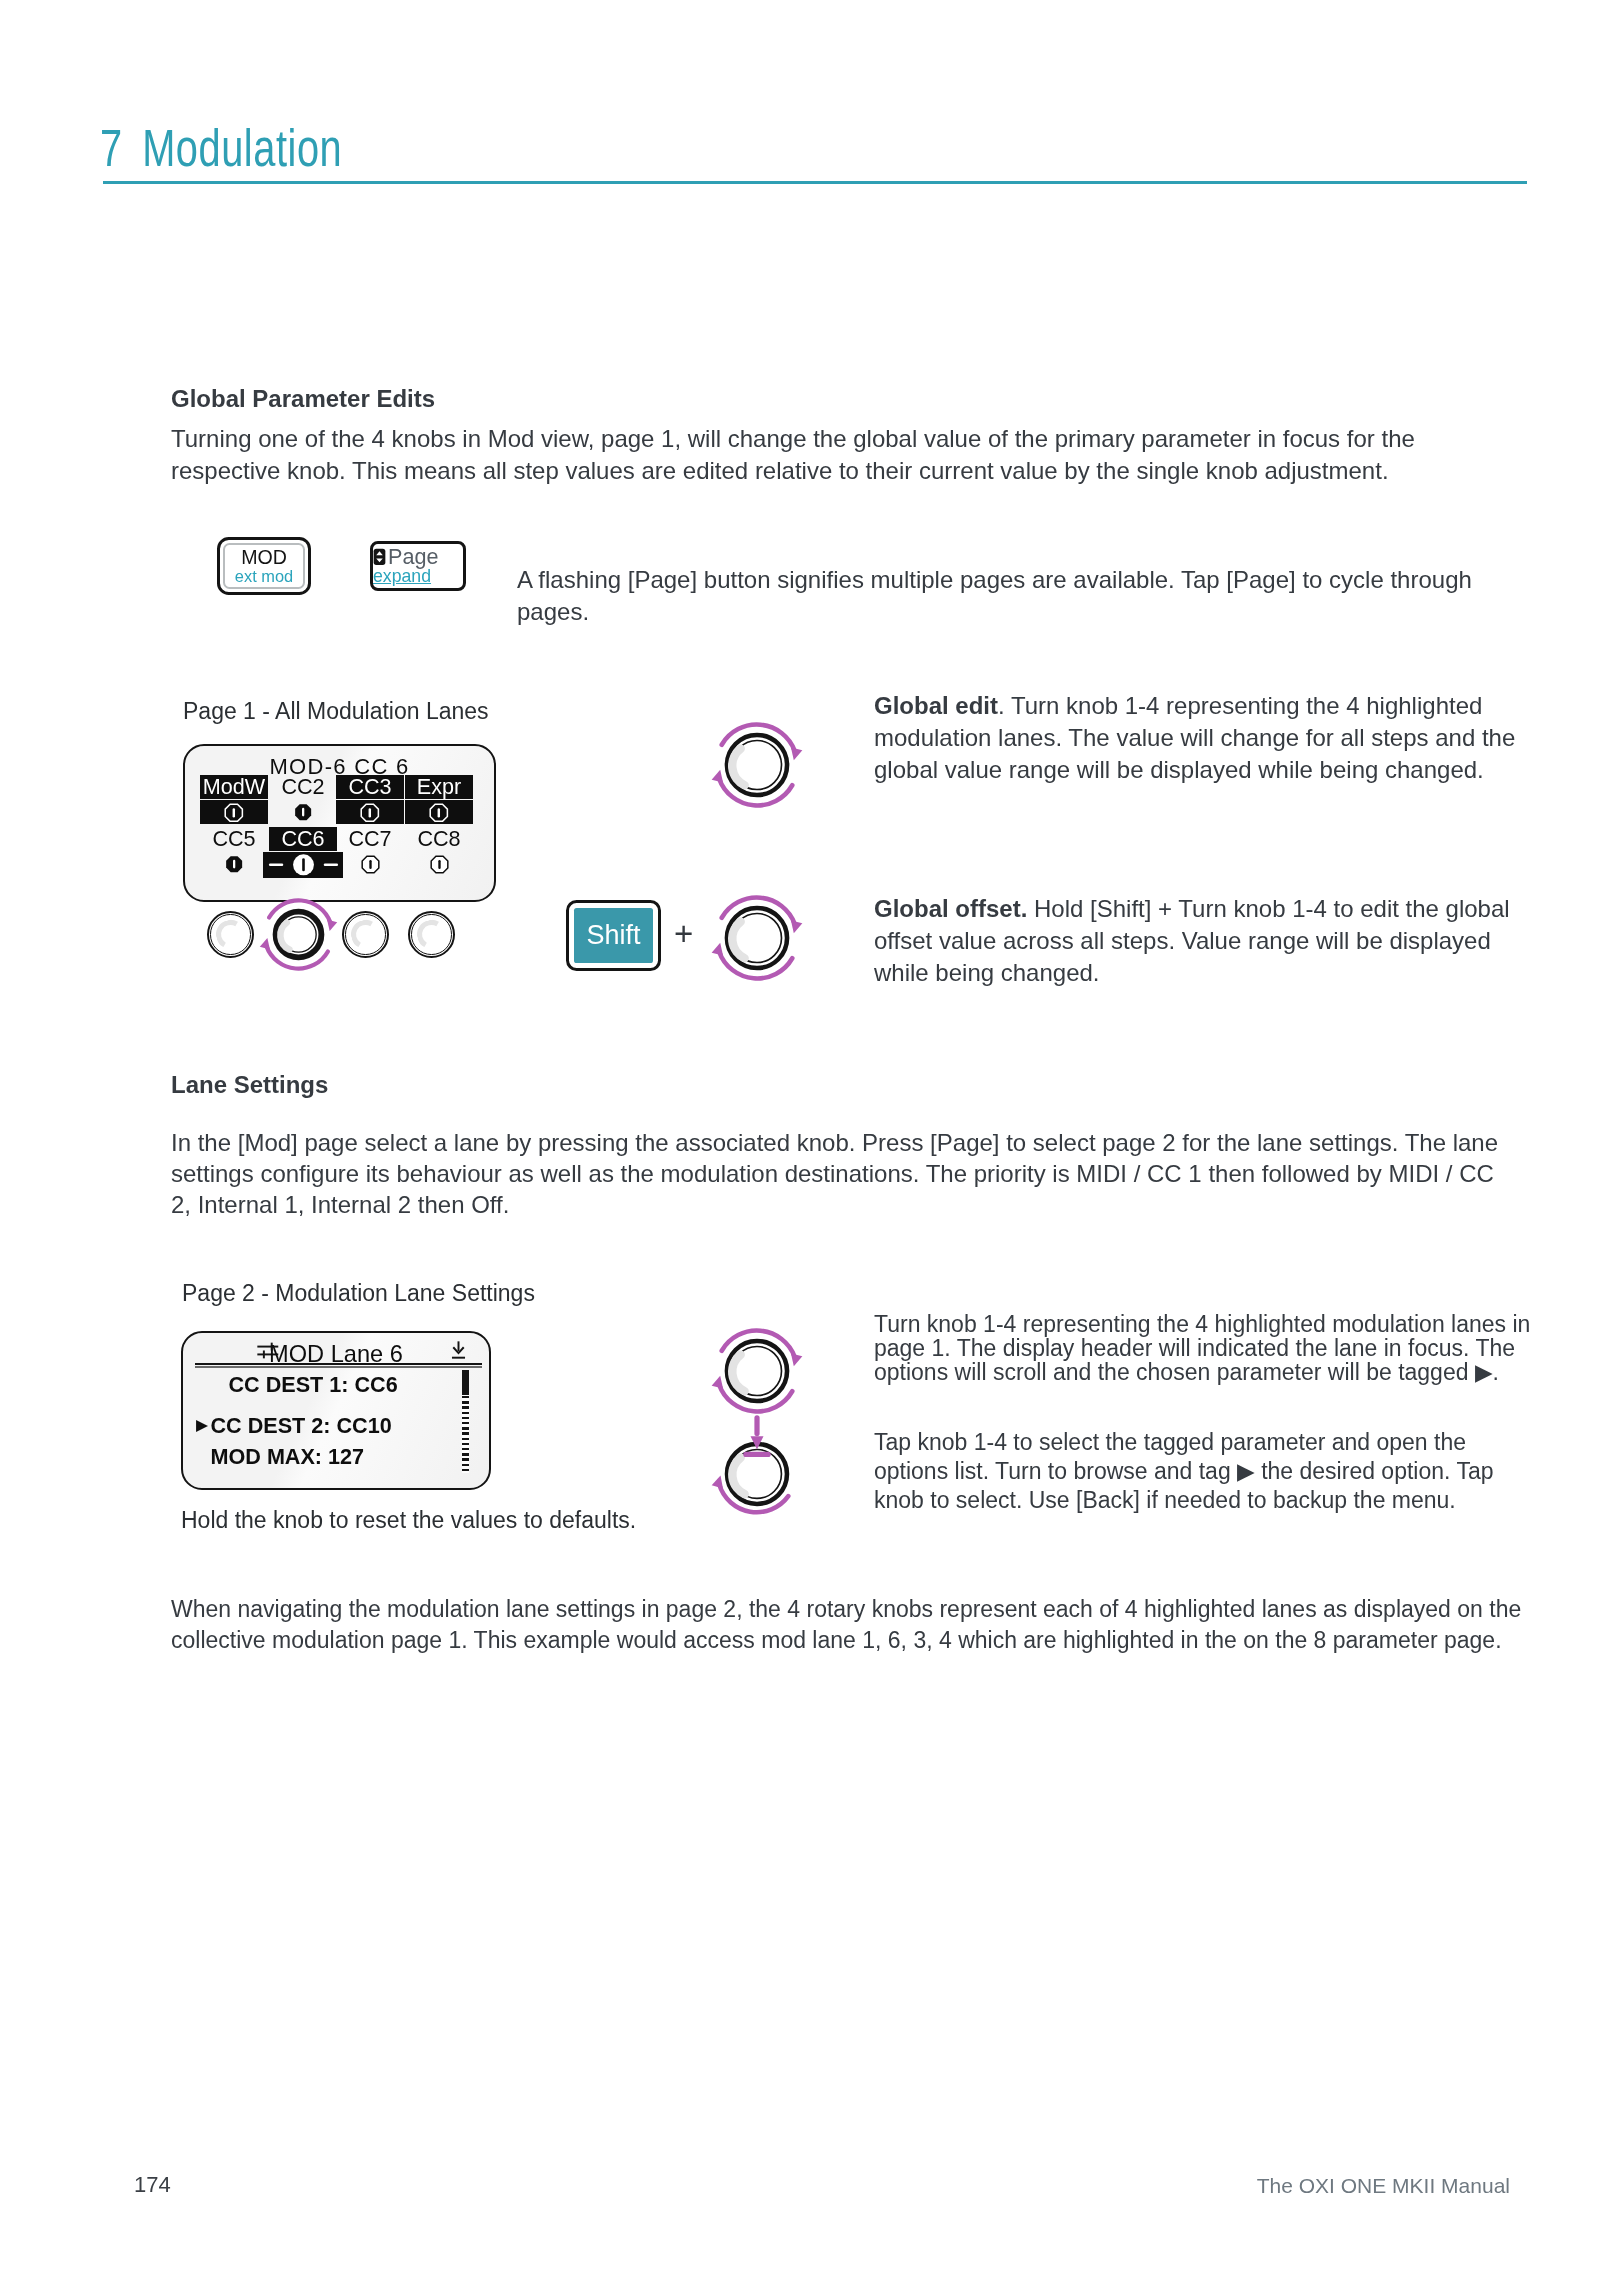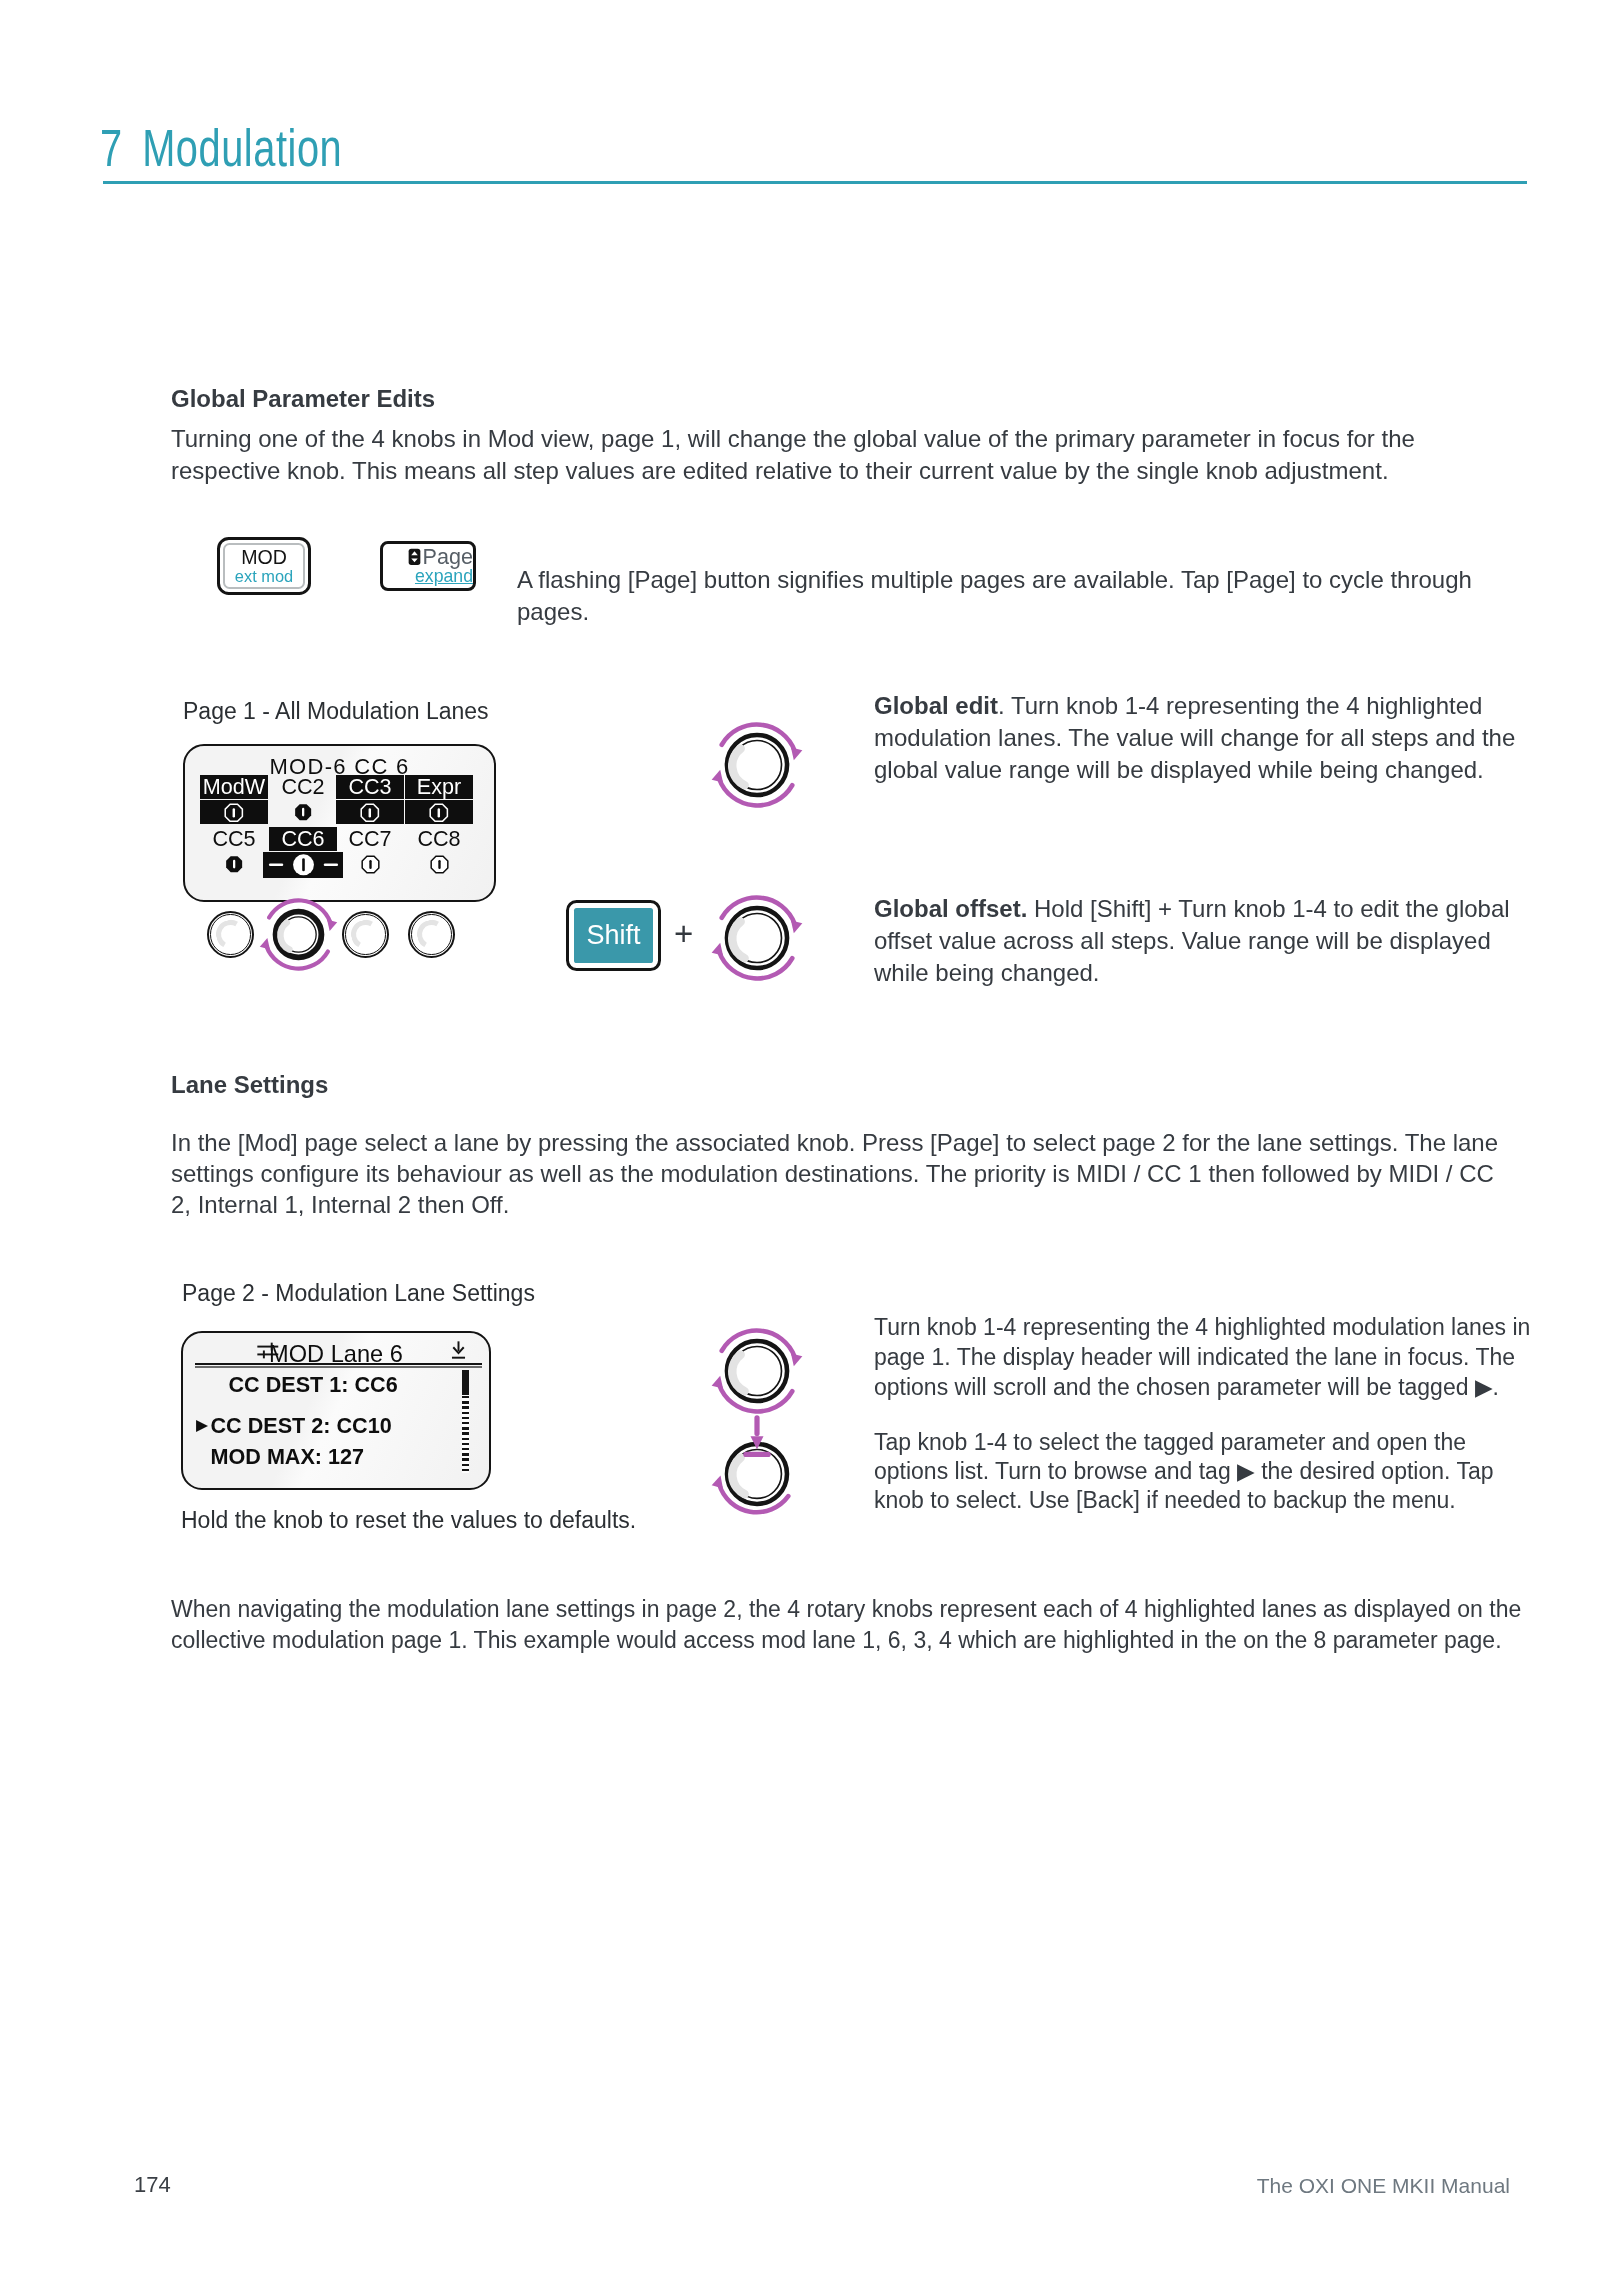--- a/index.html
+++ b/index.html
@@ -26,22 +26,22 @@
   .rich b { font-weight:bold; }
 
   
   .mod-btn { left:185px; top:537px; width:94px; height:58px; border:3.3px solid #141414; border-radius:11.8px; background:#fff;margin-left:32px; }
   .mod-btn-inner { position:absolute; inset:2.6px; border:2.6px solid #b9bdbf; border-radius:6.5px;
     display:flex; flex-direction:column; align-items:center; justify-content:center; }
   .mod-btn-label { font-size:19.6px; color:#141414; line-height:21px; }
   .mod-btn-sub { font-size:16.4px; color:#2ba4bc; line-height:17.7px; }
 
   
-  .page-btn { left:380px; top:541px; width:96px; height:50px; border:3.9px solid #141414; border-radius:7.9px;
-    background:#fff; display:flex; flex-direction:column; align-items:flex-end; justify-content:center; }
+  .page-btn { left:370px; top:541px; width:96px; height:50px; border:3.9px solid #141414; border-radius:7.9px;
+    background:#fff; display:flex; flex-direction:column; align-items:flex-start; justify-content:center; }
   .page-btn-row { display:flex; align-items:center; gap:2px; }
   .page-btn-label { font-size:21.6px; color:#565e66; line-height:21.6px; }
   .page-btn-sub { font-size:17.7px; color:#2ba4bc; line-height:19px;text-decoration:underline; }
 
   
   .shift-btn { left:566px; top:900px; width:95px; height:71px; border:3.9px solid #141414; border-radius:10.5px; background:#fff; }
   .shift-btn-inner { position:absolute; inset:4.6px; background:#3a98aa; border-radius:2.6px;
     display:flex; align-items:center; justify-content:center; }
   .shift-btn-label { color:#fff; font-size:27px; }
   .plus-sign { left:674px; top:915px; font-size:33px; color:#33383e; }
@@ -277,21 +277,21 @@
 
   <svg class="abs" style="left:711px; top:1322px;" width="92" height="98" viewBox="0 0 140 150">
     <path d="M16 44 A62 62 0 0 1 128 54" stroke="#b35ab3" stroke-width="7" fill="none" stroke-linecap="round"></path>
     <polygon points="-9,-7 9,-7 0,11" transform="translate(129,57) rotate(14)" fill="#b35ab3"></polygon>
     <path d="M124 106 A62 62 0 0 1 12 96" stroke="#b35ab3" stroke-width="7" fill="none" stroke-linecap="round"></path>
     <polygon points="-9,7 9,7 0,-11" transform="translate(11,93) rotate(14)" fill="#b35ab3"></polygon>
     <circle cx="70" cy="75" r="46" fill="#fff" stroke="#141414" stroke-width="7"></circle>
     <circle cx="70" cy="75" r="37.5" fill="#fff" stroke="#141414" stroke-width="2.5"></circle>
     <path d="M45 50 A33 33 0 0 0 51 106" stroke="#e3e3e3" stroke-width="13" fill="none" stroke-linecap="round"></path>
   </svg>
-  <div class="abs body-text-sm" style="left:874px; top:1312px; width:661px; line-height:30px;">Turn knob 1-4 representing the 4 highlighted modulation lanes in page 1. The display header will indicated the lane in focus. The options will scroll and the chosen parameter will be tagged ▶.</div>
+  <div class="abs body-text-sm" style="left:874px; top:1312px; width:661px; line-height:24px;">Turn knob 1-4 representing the 4 highlighted modulation lanes in page 1. The display header will indicated the lane in focus. The options will scroll and the chosen parameter will be tagged ▶.</div>
 
   <svg class="abs" style="left:711px; top:1414px;" width="92" height="101" viewBox="0 0 140 155">
     <path d="M118 126 A60 60 0 0 1 12 108" stroke="#b35ab3" stroke-width="7" fill="none" stroke-linecap="round"></path>
     <polygon points="-9,7 9,7 0,-11" transform="translate(11,105) rotate(16)" fill="#b35ab3"></polygon>
     <circle cx="70" cy="92" r="46" fill="#fff" stroke="#141414" stroke-width="7"></circle>
     <circle cx="70" cy="92" r="37.5" fill="#fff" stroke="#141414" stroke-width="2.5"></circle>
     <path d="M45 67 A33 33 0 0 0 51 123" stroke="#e3e3e3" stroke-width="13" fill="none" stroke-linecap="round"></path>
     <line x1="70" y1="6" x2="70" y2="30" stroke="#b35ab3" stroke-width="8" stroke-linecap="round"></line>
     <polygon points="-10,-6 10,-6 0,14" transform="translate(70,40)" fill="#b35ab3"></polygon>
     <line x1="53" y1="62" x2="87" y2="62" stroke="#b35ab3" stroke-width="8" stroke-linecap="round"></line>

